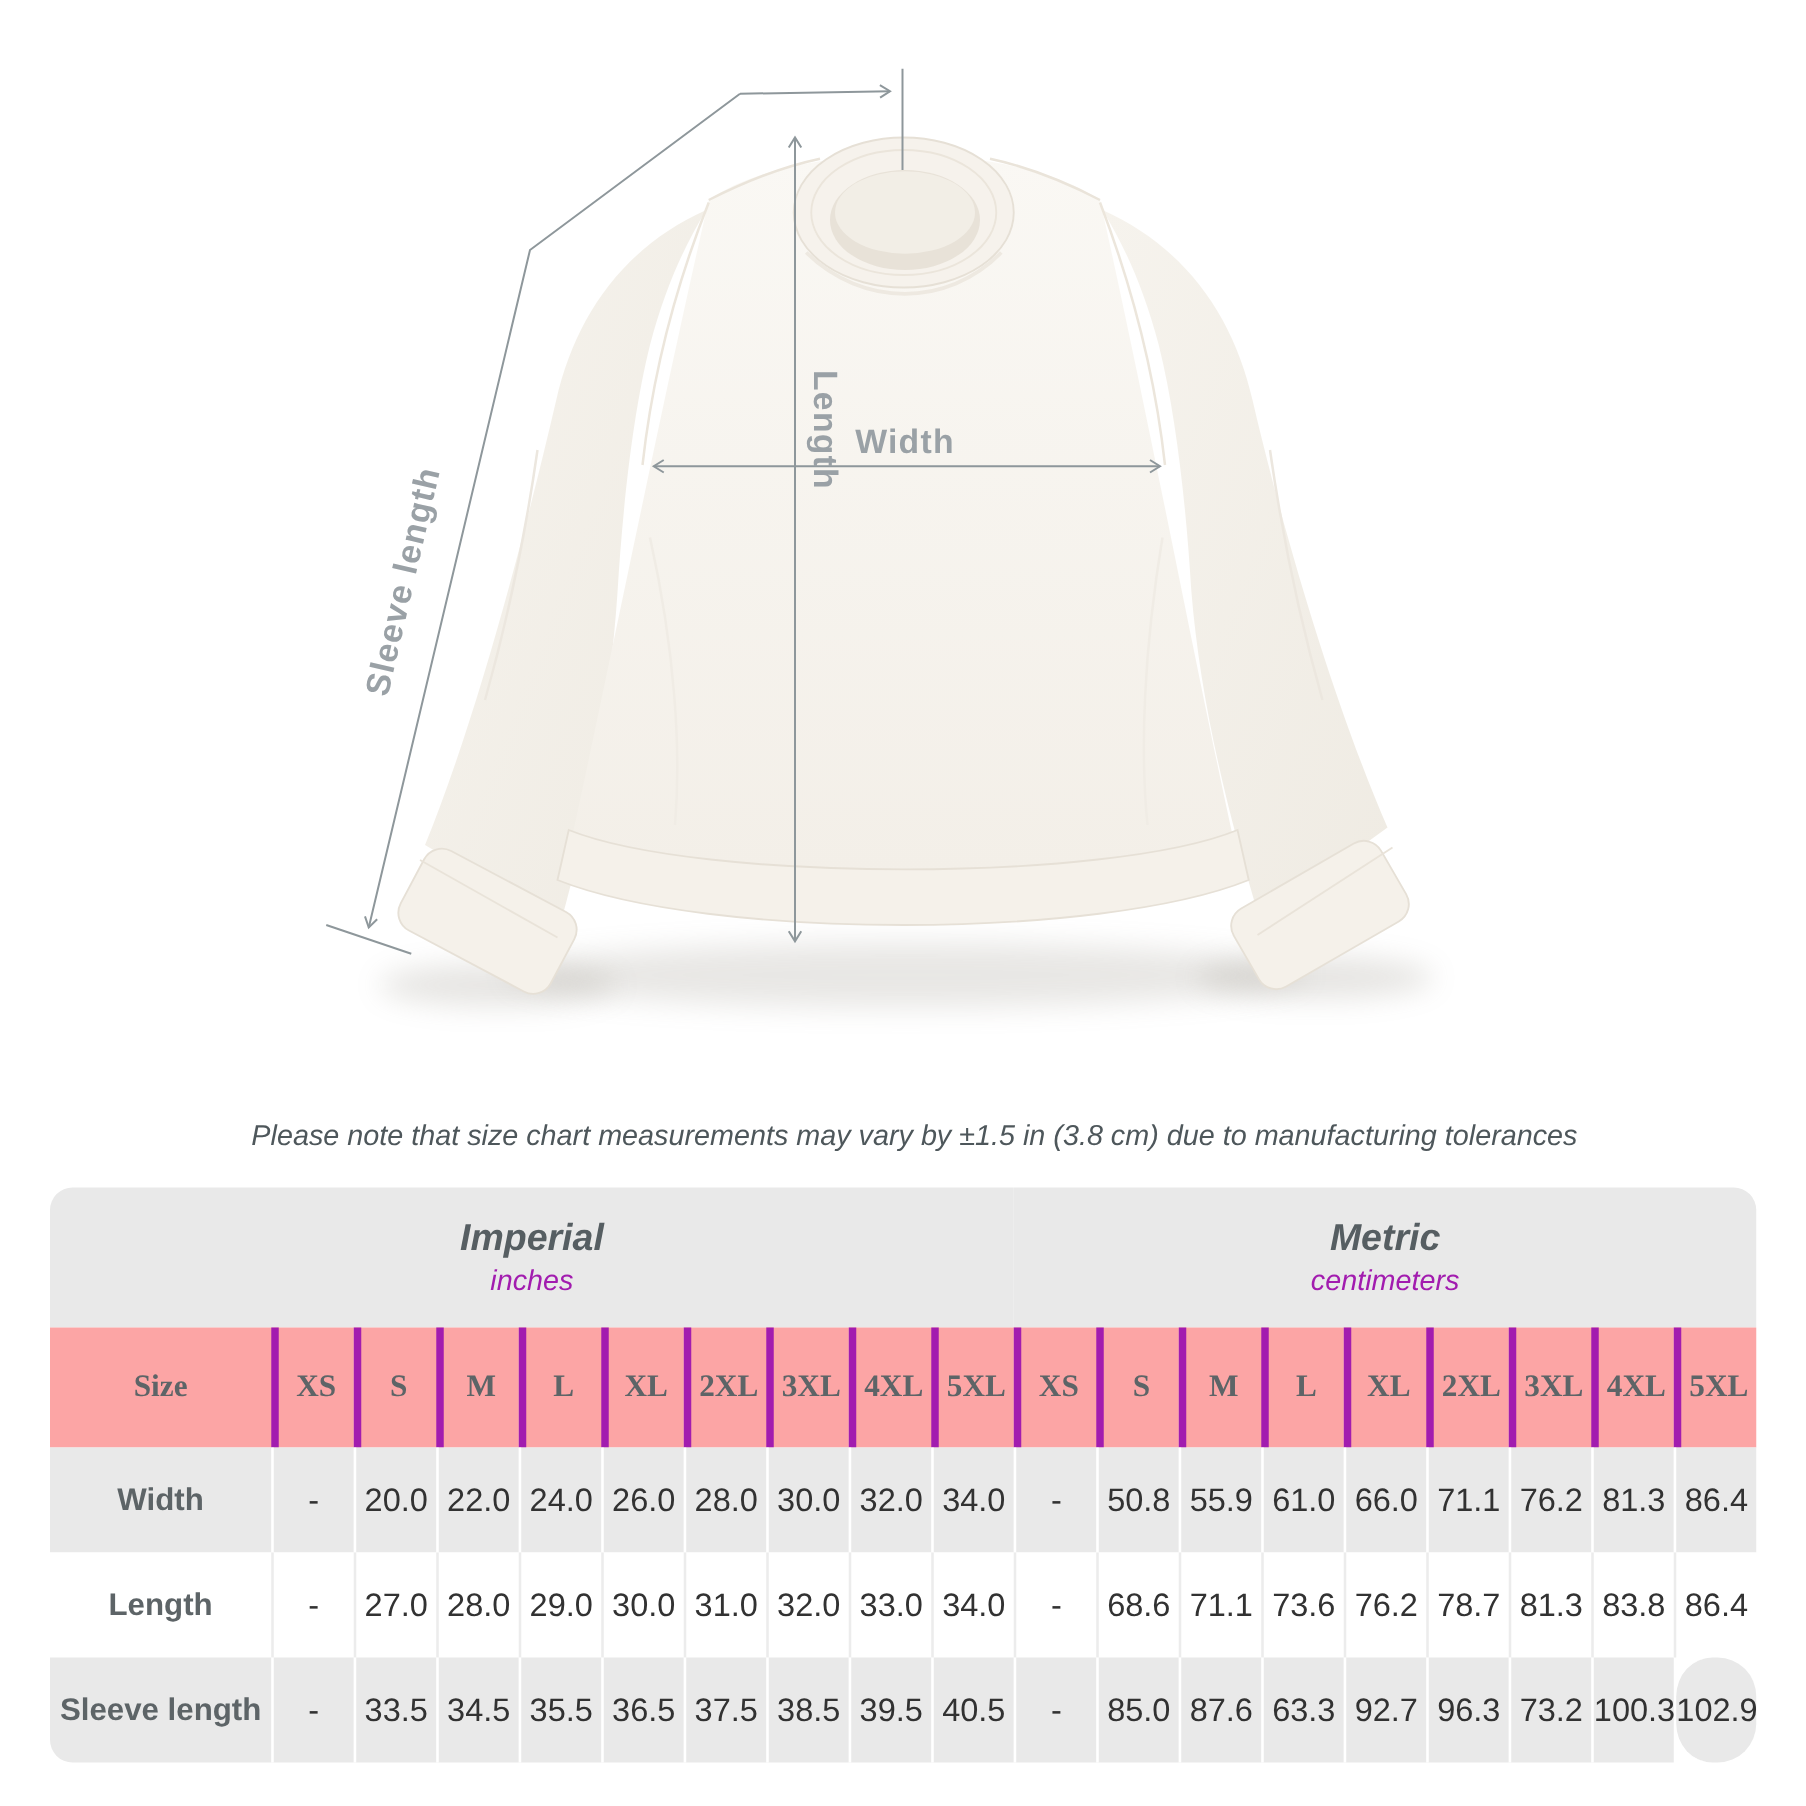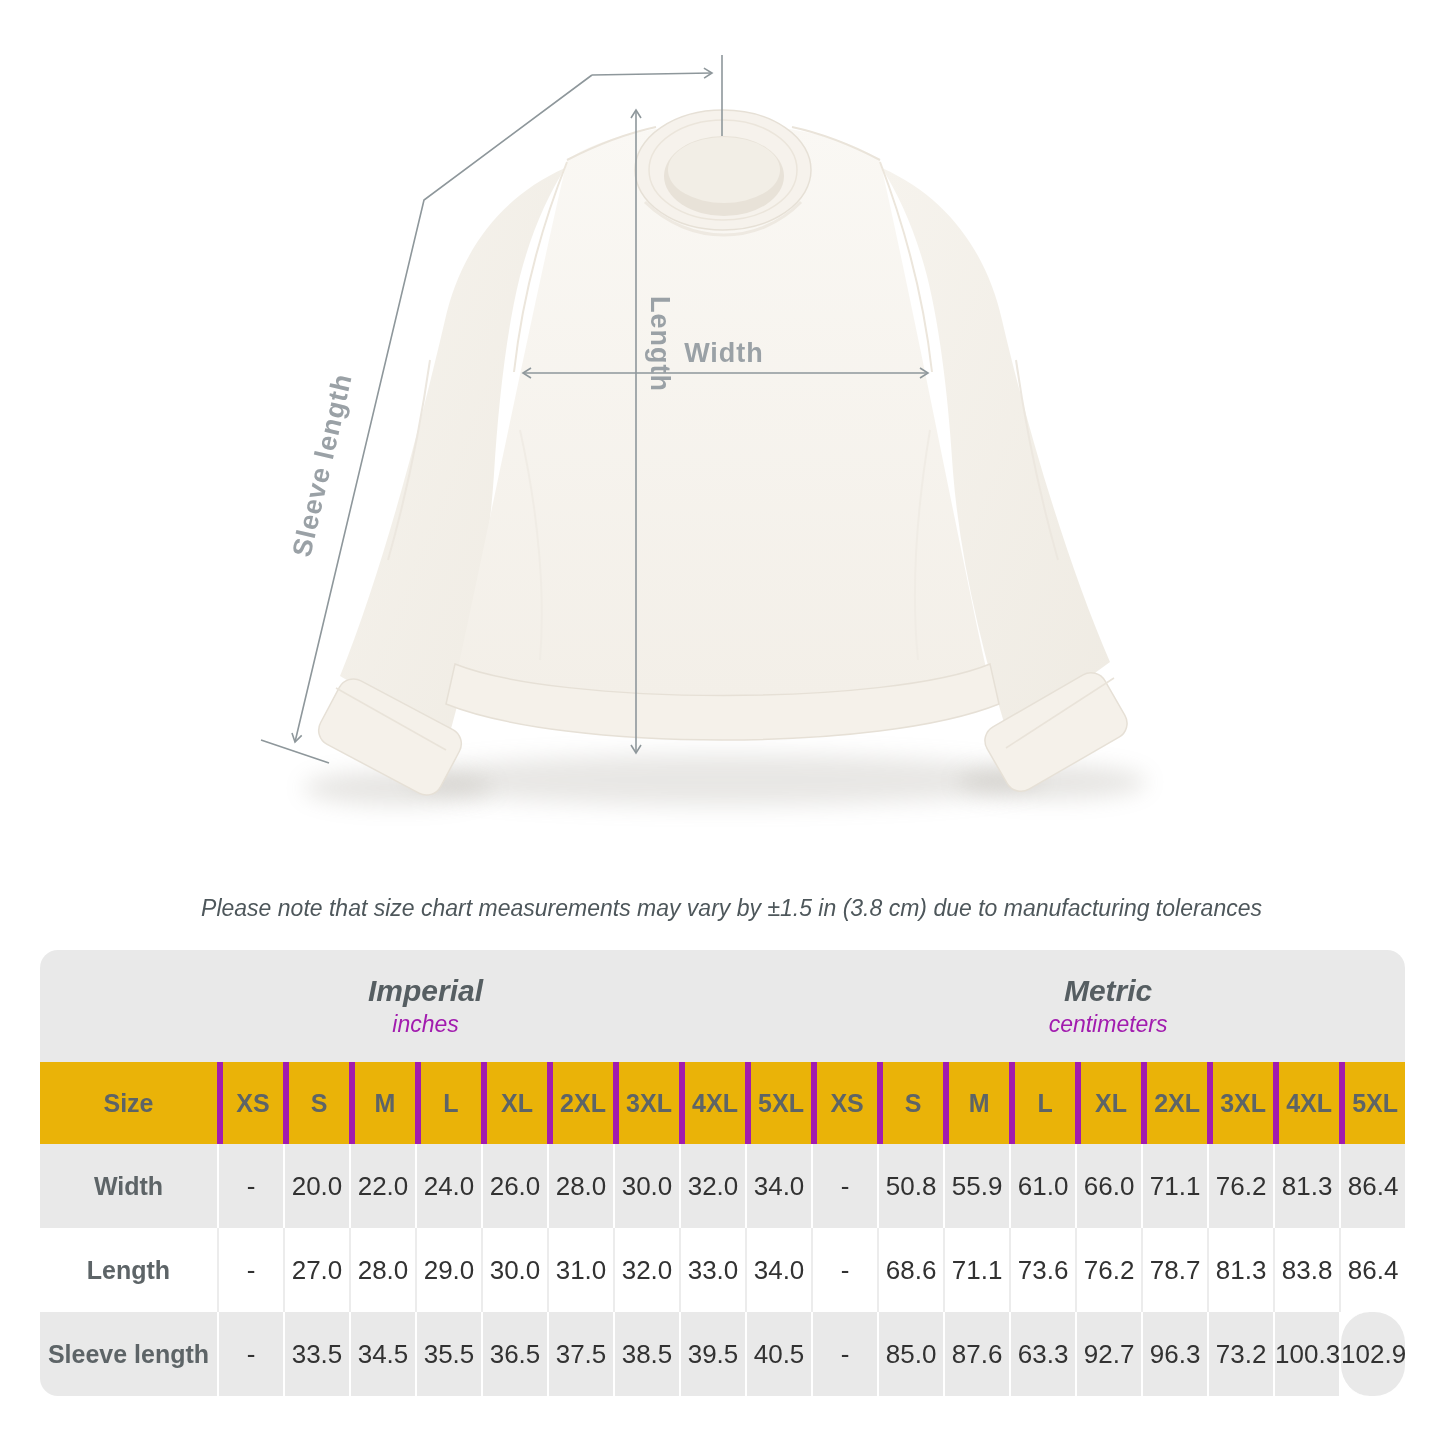--- a/index.html
+++ b/index.html
@@ -25,21 +25,21 @@
     border-collapse:separate;border-spacing:0;table-layout:fixed;
   }
   .size-table th,.size-table td{box-sizing:border-box;padding:0;text-align:center;vertical-align:middle;}
   .unit-row th{
     height:112px;background:#e9e9e9;font-weight:normal;
   }
   .unit-row th:first-child{border-top-left-radius:18px;}
   .unit-row th:last-child{border-top-right-radius:18px;}
   .gname{font-size:30px;font-weight:bold;font-style:italic;color:#565e62;line-height:1.25;}
   .gsub{font-size:23px;font-style:italic;color:#a21caf;line-height:1.3;}
-  .size-row th{height:82px;background:#eab308;font-size:25px;font-weight:bold;color:#5d6467;}
+  .size-row th{height:96px;background:#fca5a5;font-size:25px;font-weight:bold;color:#5d6467;font-family:Liberation Serif, serif;}
   .size-row th + th{border-left:6px solid #a21caf;}
   .size-table tbody th{font-size:25px;font-weight:bold;color:#5d6467;}
   .size-table tbody td{font-size:26px;color:#323232;}
   .size-table tbody tr{height:84px;}
   .size-table tbody tr > * {background:#ffffff;}
   .size-table tbody tr.stripe > * {background:#e9e9e9;}
   .size-table tbody tr > * + * {border-left:2px solid #ececec;}
   .size-table tbody tr.stripe > * + * {border-left-color:#ffffff;}
   .size-table tbody tr:last-child th:first-child{border-bottom-left-radius:18px;}
   .size-table tbody tr:last-child td:last-child{border-bottom-right-radius:18px;border-radius:31px;}

